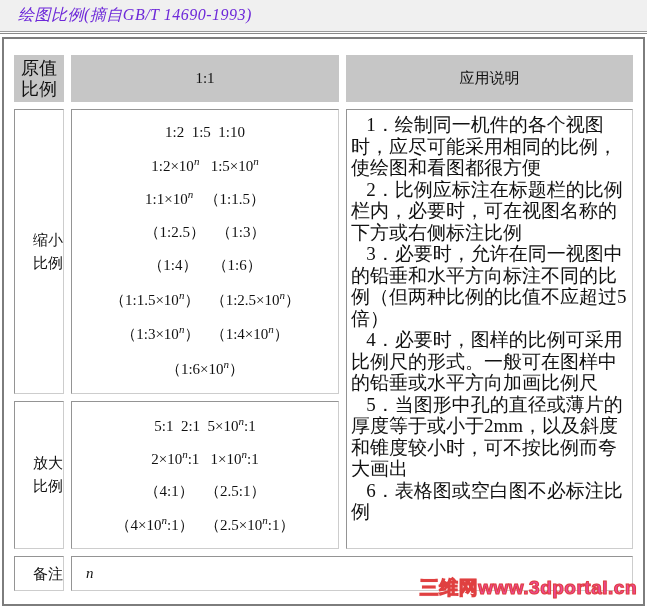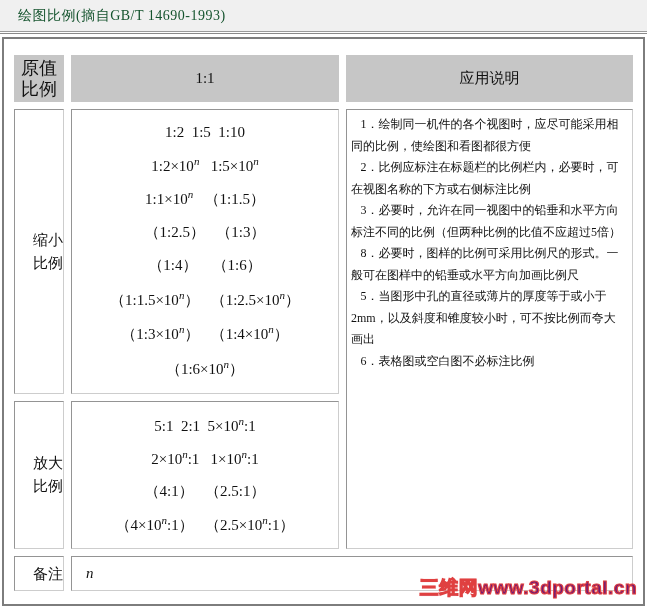--- a/index.html
+++ b/index.html
@@ -8,21 +8,21 @@
     width: 647px; height: 611px; overflow: hidden;
     background: #ffffff;
     font-family: "Liberation Serif", "DejaVu Serif", serif;
     color: #111111;
   }
   .titlebar {
     height: 32px; background: #f0f0f0;
     border-bottom: 1px solid #9a9a9a;
     display: flex; align-items: center; padding-left: 18px;
   }
-  .title-text { color: #14532d; font-size: 14px; letter-spacing: 0.5px; }
+  .title-text { color: #6d28d9; font-size: 16px; letter-spacing: 0.5px; font-style: italic; }
   .groove { height: 2px; background: #ffffff; border-bottom: 1px solid #8a8a8a; }
   .panel {
     margin: 3px 2px 0 2px;
     height: 569px;
     border: 2px solid #7d7d7d;
     background: #ffffff;
     position: relative;
   }
   .scale-table {
     display: grid;
@@ -59,34 +59,34 @@
     justify-content: space-evenly; align-items: center;
     font-size: 15px;
   }
   .scales-reduction { grid-column: 2; grid-row: 2; }
   .scales-enlargement { grid-column: 2; grid-row: 3; }
   .scale-line { white-space: pre; }
   sup.exp { font-style: italic; font-size: 11px; }
   .notes-cell {
     grid-column: 3; grid-row: 2 / 4;
     padding: 4px 5px 4px 4px;
-    font-size: 12px; line-height: 21.5px;
+    font-size: 19px; line-height: 21.5px;
   }
   .note { margin: 0; text-indent: 0.8em; }
   .remark-cell {
     grid-column: 2 / 4; grid-row: 4;
     display: flex; align-items: center;
     padding-left: 14px; font-size: 15px;
   }
   .var { font-style: italic; margin-right: 1px; }
   .watermark {
     position: absolute; right: 6px; bottom: 3px;
     font-family: "Liberation Sans", "DejaVu Sans", sans-serif;
     font-weight: bold; font-size: 19px; letter-spacing: 0.5px;
-    color: #701a75;
+    color: #ec4899;
     -webkit-text-stroke: 1.1px #e04040;
     text-shadow: 0 0 1px #e04040;
     white-space: nowrap;
   }
 </style>
 </head>
 <body>
 
 <div class="titlebar">
   <span class="title-text">绘图比例(摘自GB/T 14690-1993)</span>
@@ -120,21 +120,21 @@
       <span class="scale-line">（1:4）    （1:6）</span>
       <span class="scale-line">（1:1.5×10<sup class="exp">n</sup>）   （1:2.5×10<sup class="exp">n</sup>）</span>
       <span class="scale-line">（1:3×10<sup class="exp">n</sup>）   （1:4×10<sup class="exp">n</sup>）</span>
       <span class="scale-line">（1:6×10<sup class="exp">n</sup>）</span>
     </div>
 
     <div class="cell notes-cell">
       <p class="note">1．绘制同一机件的各个视图时，应尽可能采用相同的比例，使绘图和看图都很方便</p>
       <p class="note">2．比例应标注在标题栏的比例栏内，必要时，可在视图名称的下方或右侧标注比例</p>
       <p class="note">3．必要时，允许在同一视图中的铅垂和水平方向标注不同的比例（但两种比例的比值不应超过5倍）</p>
-      <p class="note">8．必要时，图样的比例可采用比例尺的形式。一般可在图样中的铅垂或水平方向加画比例尺</p>
+      <p class="note">4．必要时，图样的比例可采用比例尺的形式。一般可在图样中的铅垂或水平方向加画比例尺</p>
       <p class="note">5．当图形中孔的直径或薄片的厚度等于或小于2mm，以及斜度和锥度较小时，可不按比例而夸大画出</p>
       <p class="note">6．表格图或空白图不必标注比例</p>
     </div>
 
     <div class="cell label-cell label-enlargement">
       <span>放大</span>
       <span>比例</span>
     </div>
 
     <div class="cell scales-cell scales-enlargement">

